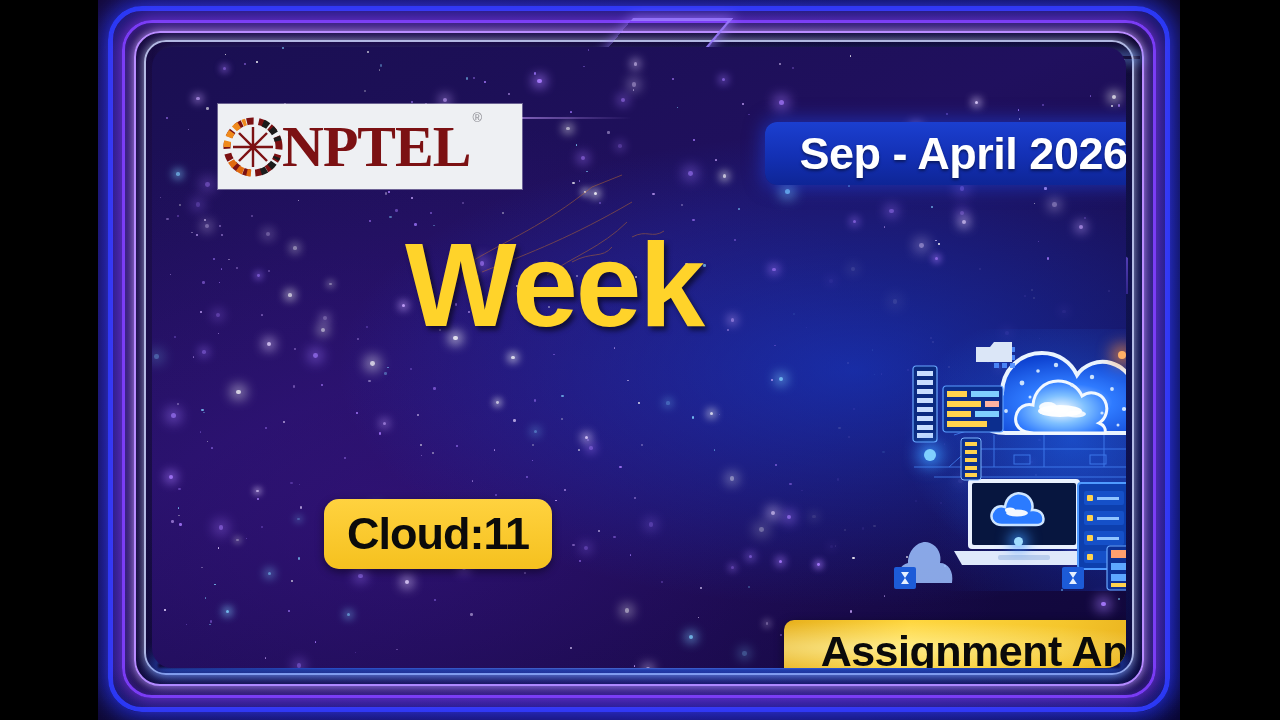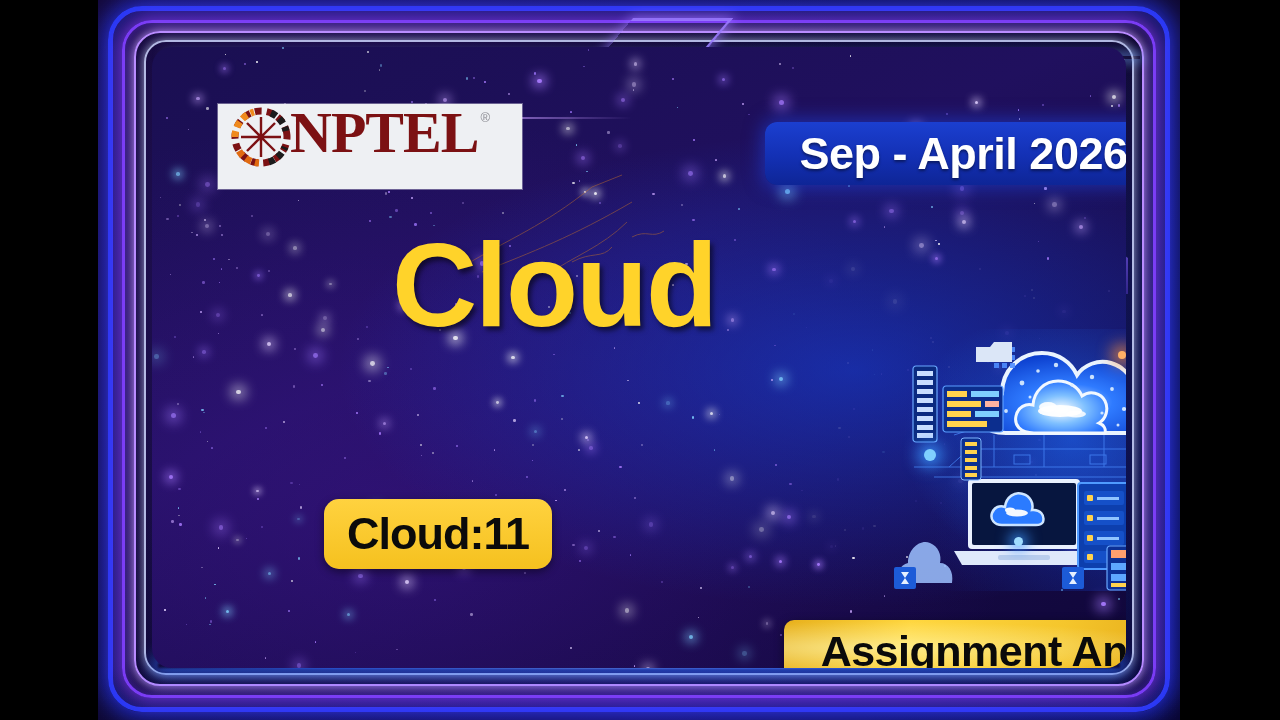--- a/index.html
+++ b/index.html
@@ -95,21 +95,21 @@
     filter:blur(.7px); opacity:.85;
   }
   .ember{
     position:absolute; left:300px; top:120px; width:260px; height:110px;
     opacity:.55;
   }
 
   
   .nptel{
     position:absolute; left:66px; top:57px; width:304px; height:85px;
-    background:#eef0f3; display:flex; align-items:flex-start; padding:0 10px;
+    background:#eef0f3; display:flex; align-items:center; padding:0 2px;
     box-shadow:0 0 0 1px rgba(255,255,255,.35);
   }
   .nptel-mark{ position:relative; width:66px; height:66px; flex:0 0 66px; }
   .nptel-word{
     font-family:"Liberation Serif", serif; font-weight:700; font-size:58px;
     color:#7c1113; letter-spacing:-1px; line-height:1; margin-left:-4px;
     white-space:nowrap;
   }
   .nptel-reg{
     font-family:"Liberation Sans", sans-serif; font-size:13px; color:#8b8b92;
@@ -862,21 +862,21 @@
         </div>
         <div class="nptel-word">NPTEL</div>
         <div class="nptel-reg">®</div>
       </div>
 
       <div class="date-badge">
         <span>Sep - April 2026</span>
       </div>
 
       <div class="title">
-        <span class="l1">Cloud</span>
+        <span class="l1">Week</span>
       </div>
 
       <div class="week">
         <span>Cloud:11</span>
       </div>
 
       <div class="answers">
         <span>Assignment Answers</span>
       </div>
 

